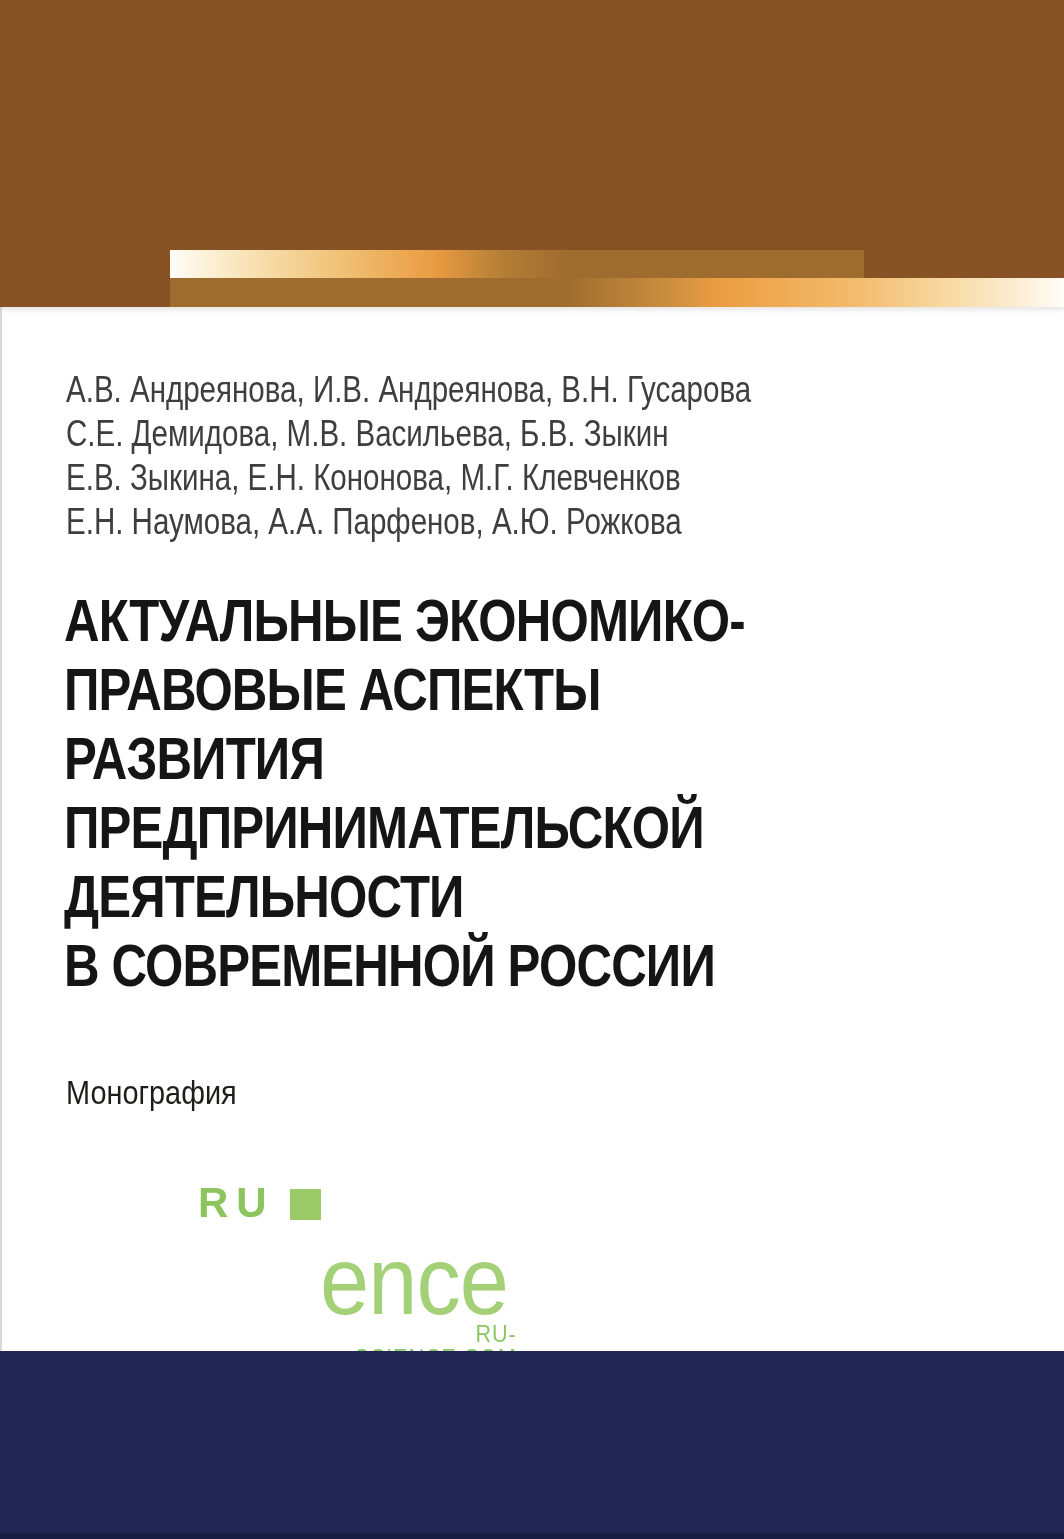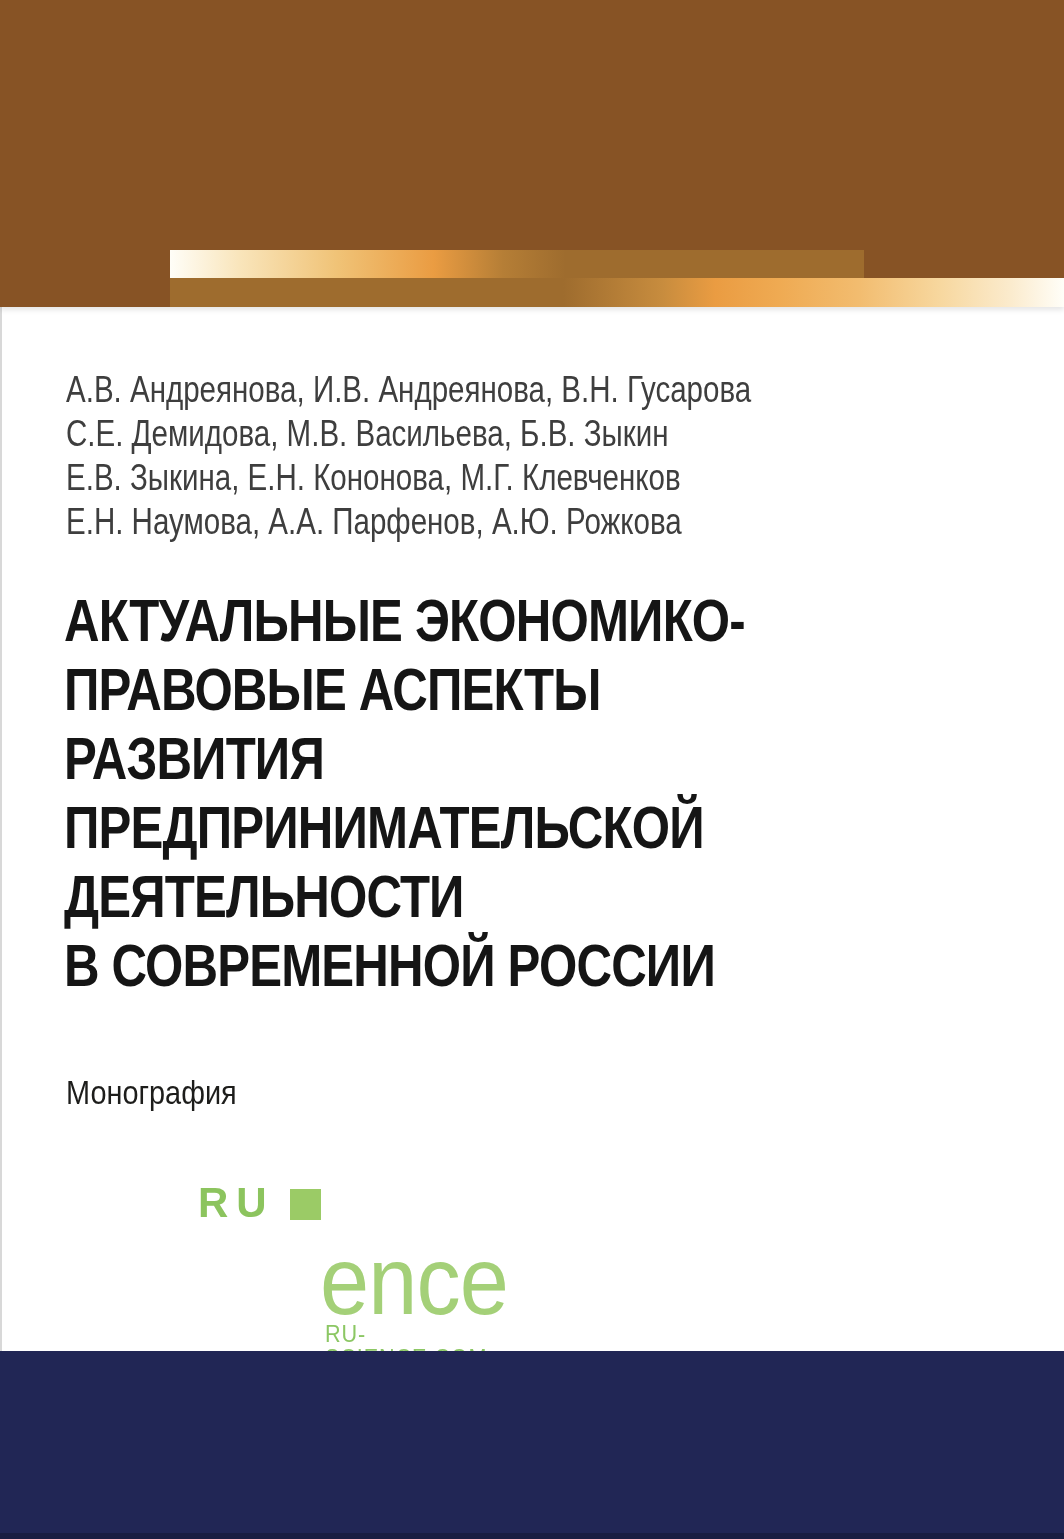--- a/index.html
+++ b/index.html
@@ -53,21 +53,21 @@
   }
   .subtitle {
     position:absolute; left:66px; top:1072px;
     font-size:34px; line-height:40px;
     color:#1d1d1b; font-weight:400;
     transform:scaleX(0.85); transform-origin:0 0;
     white-space:nowrap;
   }
 
   
-  .logo { position:absolute; left:108px; top:1182px; width:430px; height:170px; }
+  .logo { position:absolute; left:108px; top:1182px; width:430px; height:170px;text-align:right; }
   .logo-ru {
     position:absolute; left:90px; top:0;
     font-size:42px; line-height:42px; font-weight:700;
     letter-spacing:8px; color:#8CC45E;
   }
   .logo-square {
     position:absolute; left:182px; top:7px;
     width:31px; height:31px; background:#9BCB66;
   }
   .logo-sci {

